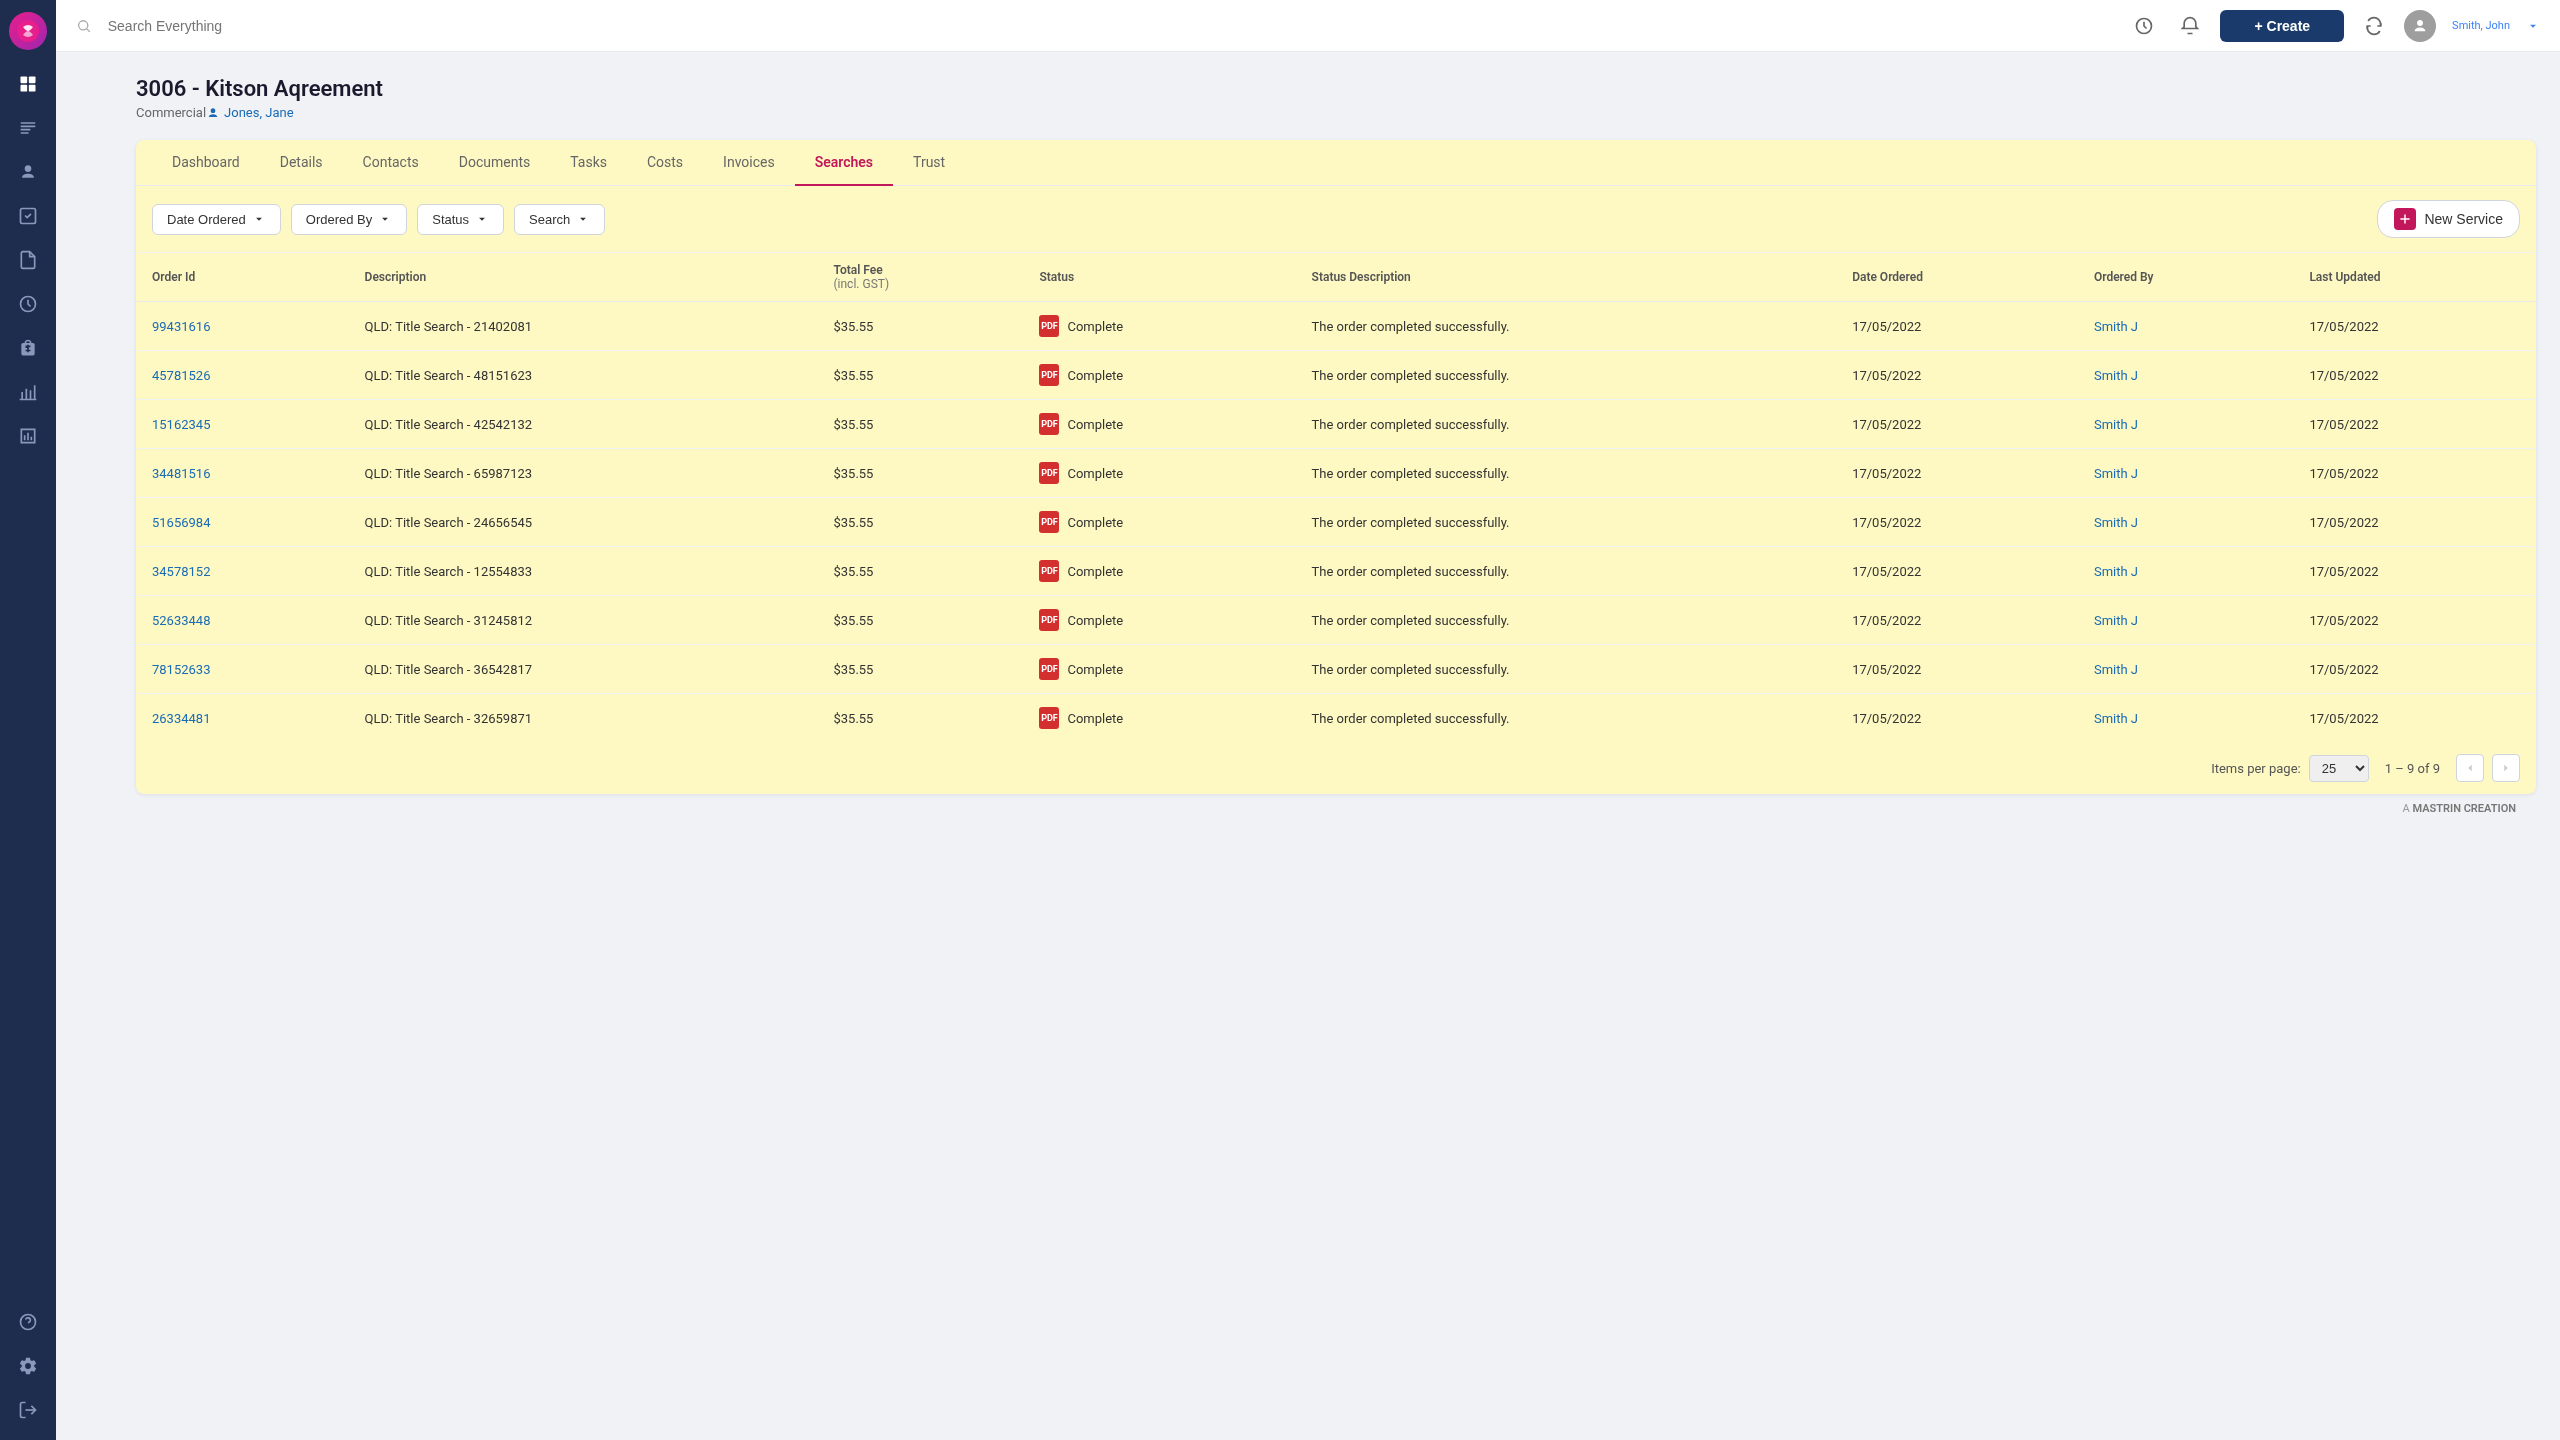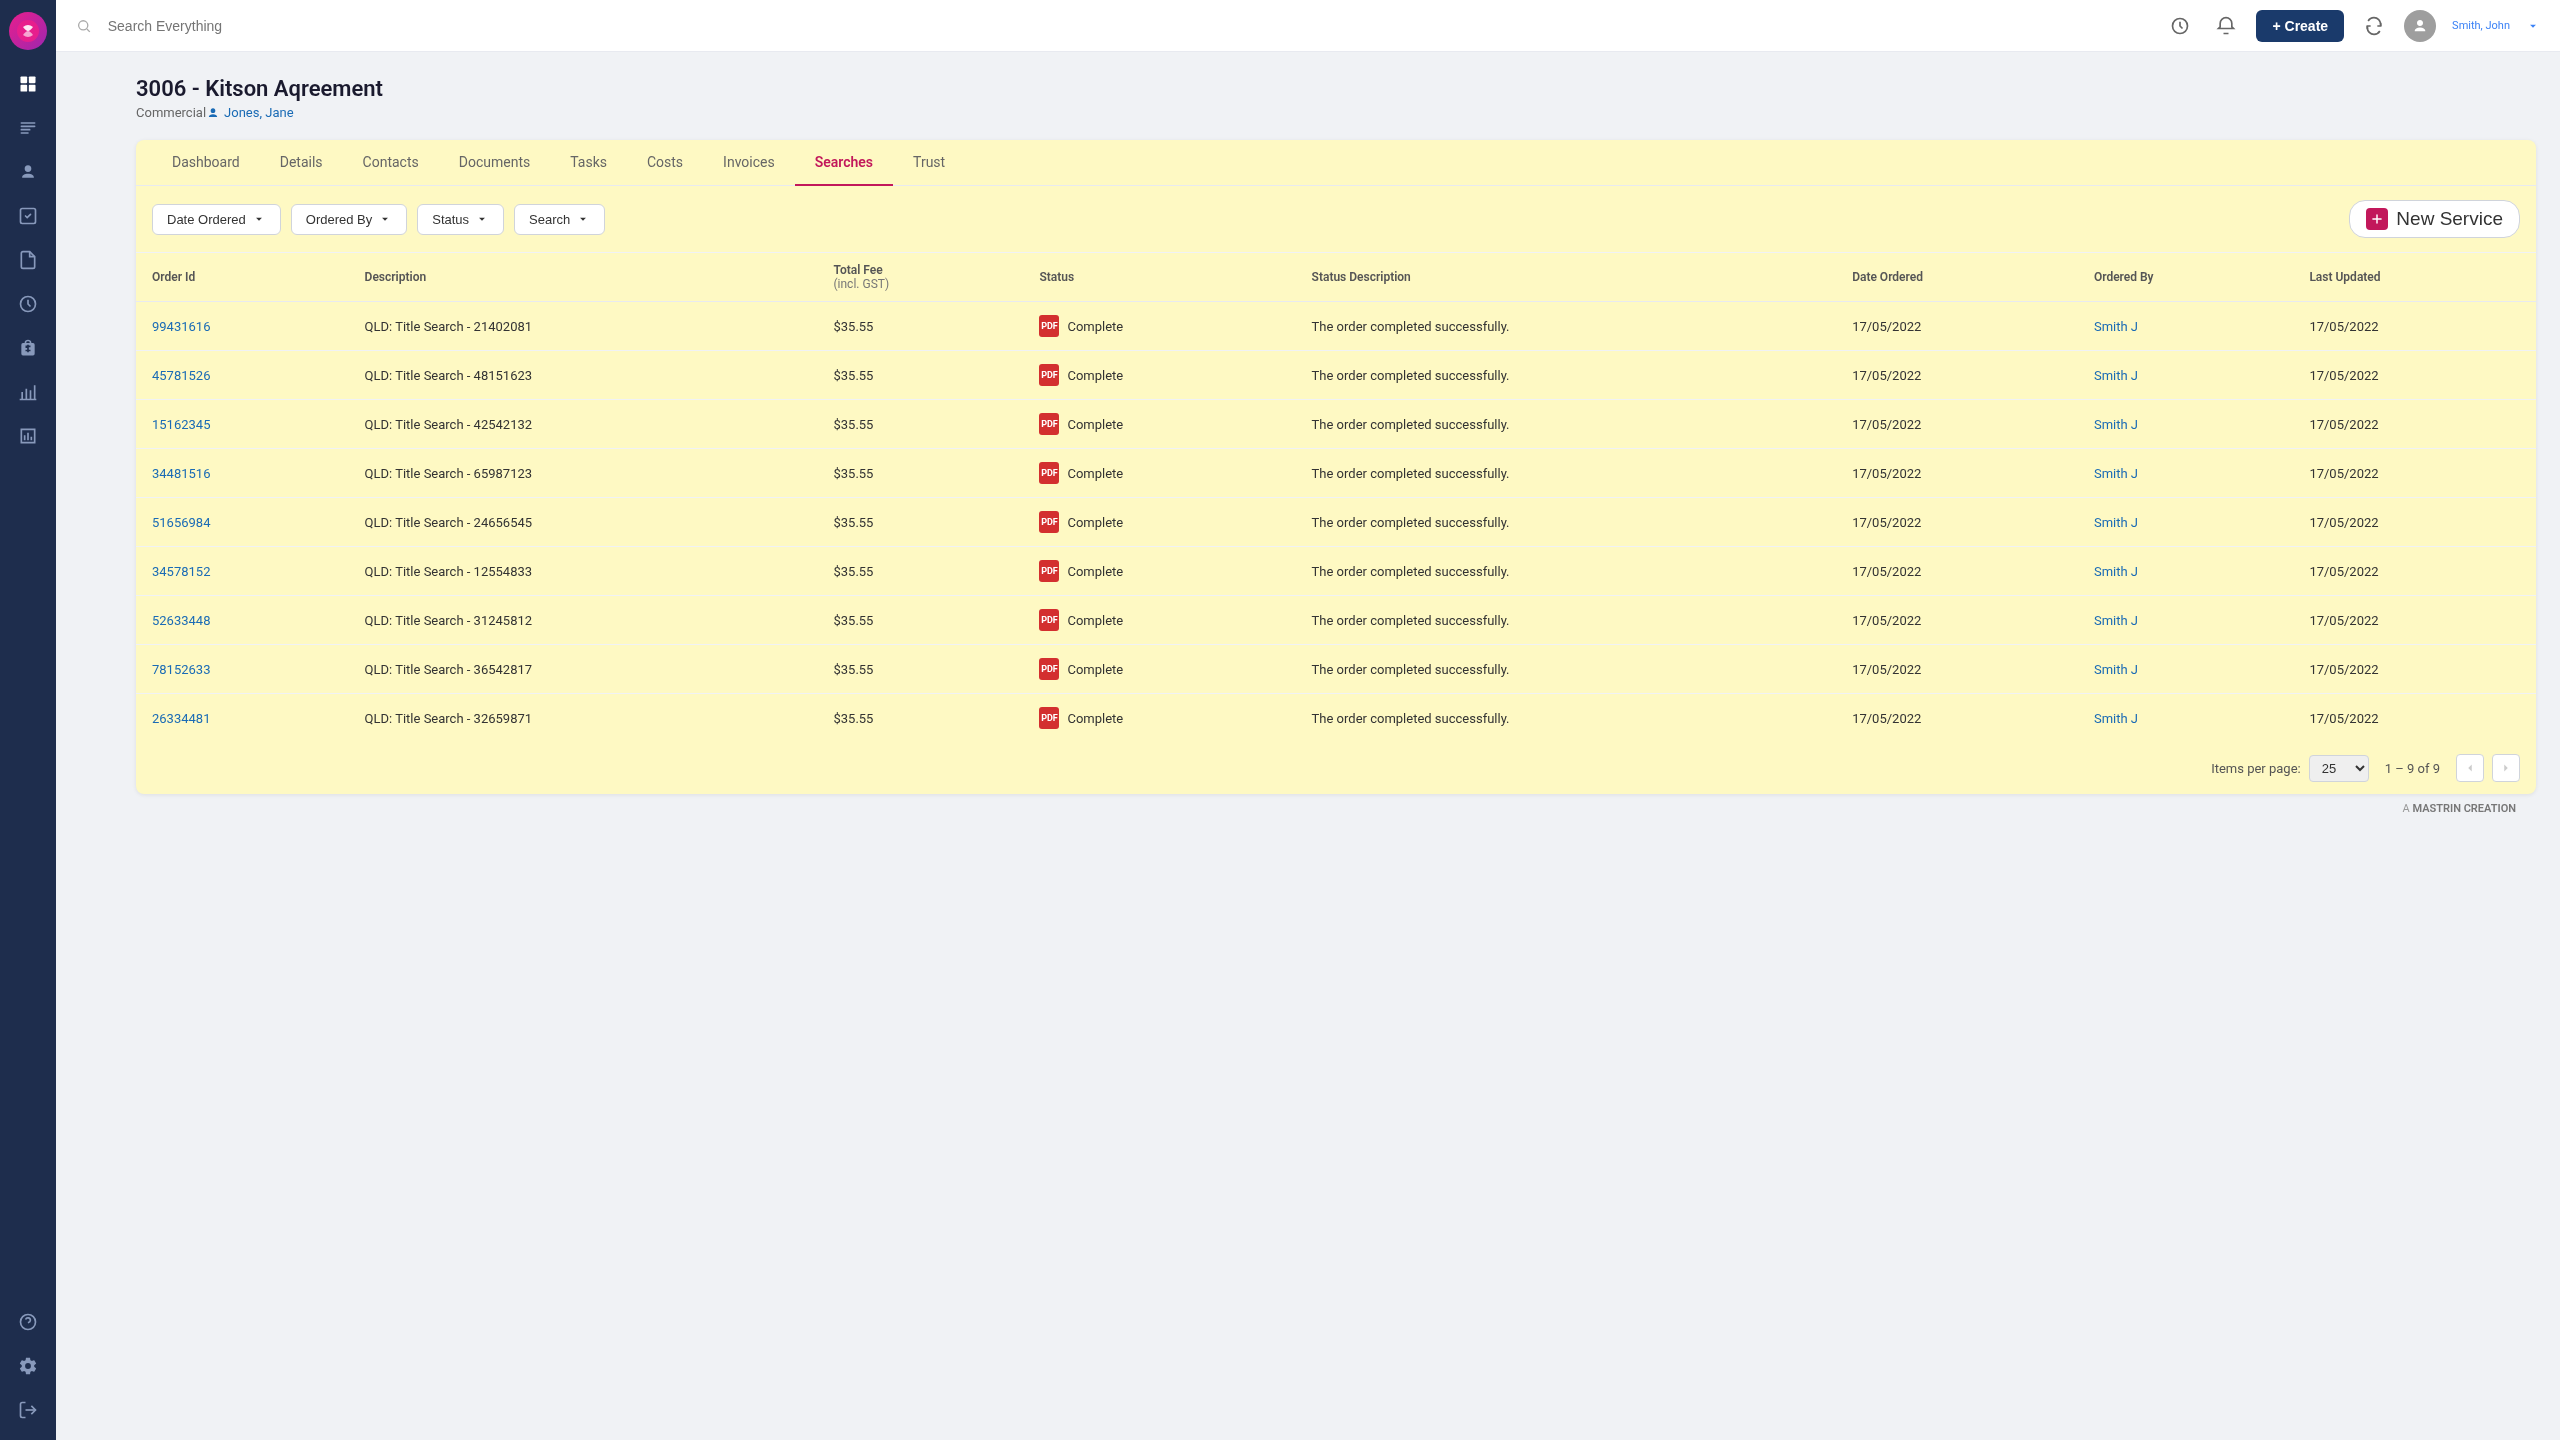--- a/index.html
+++ b/index.html
@@ -63,21 +63,21 @@
     .topbar-icon-btn {
       width: 32px; height: 32px;
       display: flex; align-items: center; justify-content: center;
       color: #666; cursor: pointer; border-radius: 50%;
     }
     .create-btn {
       background: #1a3a6b;
       color: white;
       border: none;
       border-radius: 6px;
-      padding: 8px 16px;
+      padding: 8px 34px;
       font-size: 14px;
       font-weight: 600;
       cursor: pointer;
       display: flex; align-items: center; gap: 6px;
     }
     .user-btn {
       display: flex; align-items: center; gap: 16px;
       cursor: pointer; color: #3b82f6; font-size: 11px;
     }
     .user-avatar {
@@ -148,21 +148,21 @@
       font-size: 13px;
       color: #333;
       cursor: pointer;
       background: white;
     }
     .new-service-btn {
       display: flex; align-items: center; gap: 8px;
       border: 1px solid #d0d4db;
       border-radius: 16px;
       padding: 7px 16px;
-      font-size: 19px;
+      font-size: 14px;
       color: #333;
       cursor: pointer;
       background: white;
     }
     .new-service-icon {
       width: 22px; height: 22px;
       background: #c2185b;
       border-radius: 4px;
       display: flex; align-items: center; justify-content: center;
       color: white; font-size: 12px;

